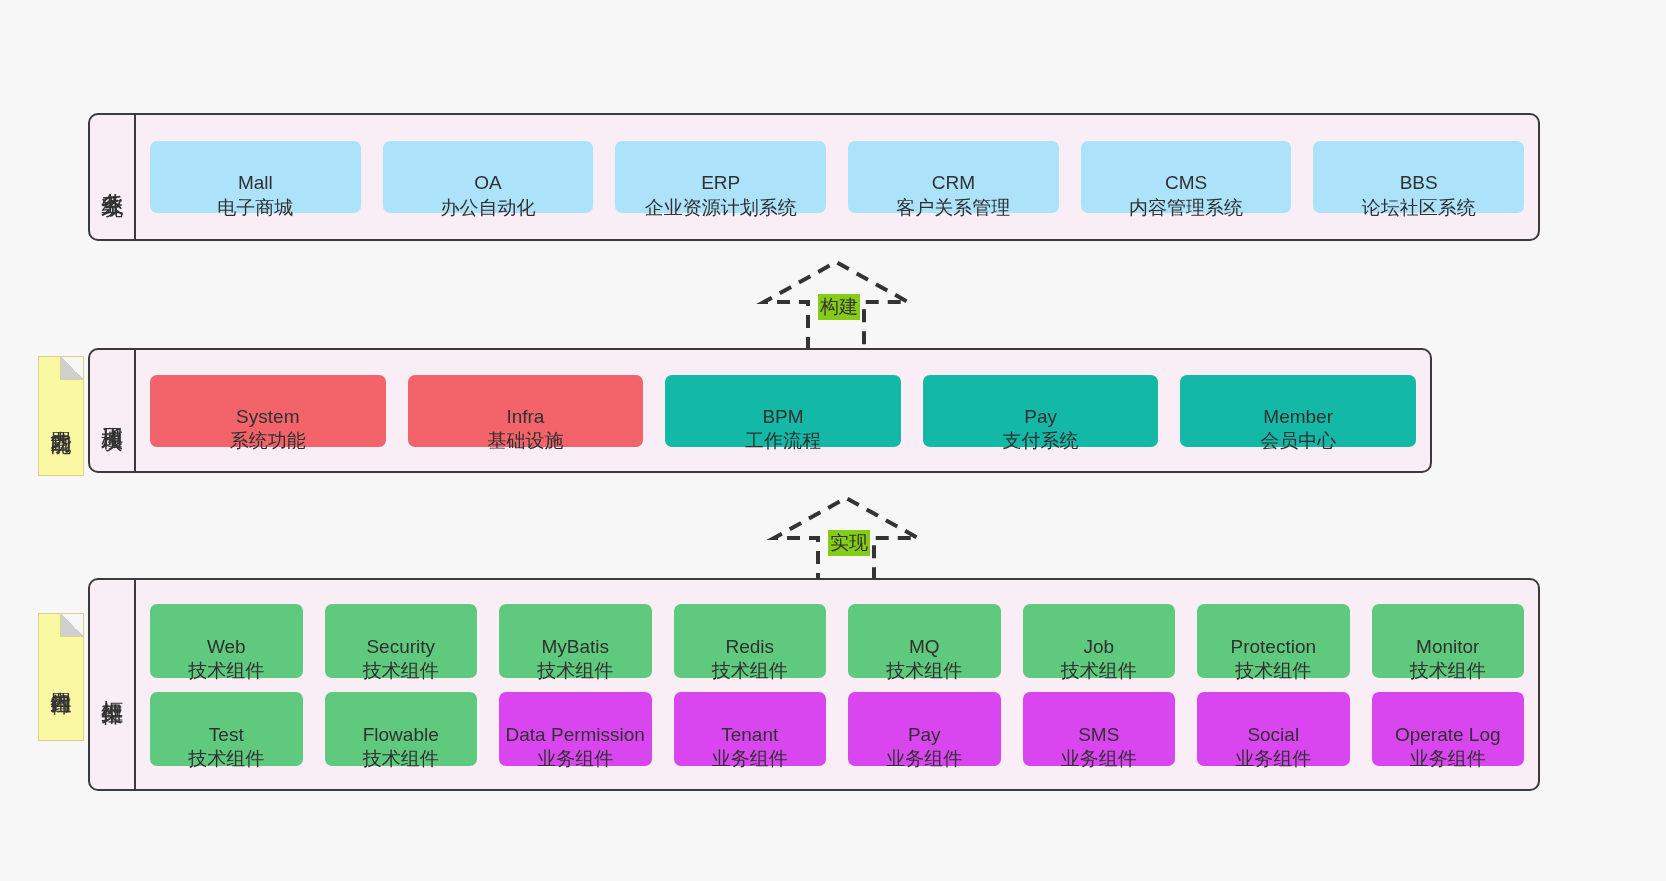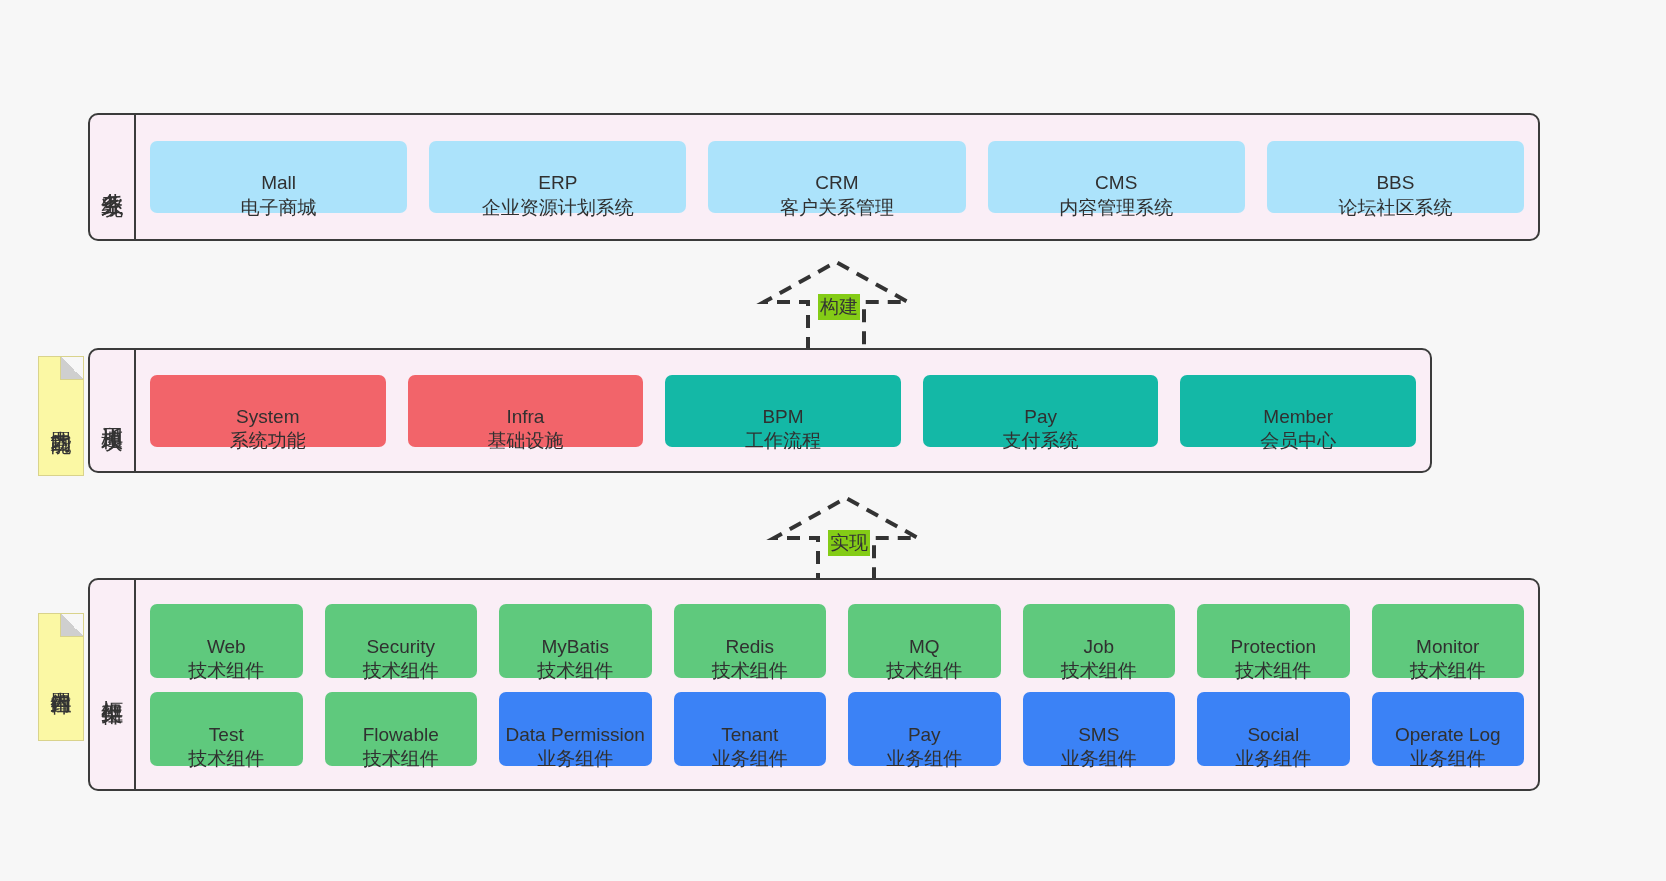--- a/index.html
+++ b/index.html
@@ -73,21 +73,21 @@
     color: #303030;
     padding: 4px 2px;
   }
   .node .t-en { font-size: 19px; margin-top: 37px; }
   .node .t-cn { font-size: 19px; }
 
   .blue      { background: #ace3fb; }
   .red       { background: #f2646a; }
   .pink      { background: #14b8a6; }
   .green     { background: #5fc97d; }
-  .lightgreen{ background: #3b82f6; justify-content: center; }
+  .lightgreen{ background: #d946ef; justify-content: center; }
 
   
   #band-business { left: 88px;  top: 113px; width: 1452px; height: 128px; }
   #band-common   { left: 88px;  top: 348px; width: 1344px; height: 125px; }
   #band-framework{ left: 88px;  top: 578px; width: 1452px; height: 213px; }
 
   #band-business .row .node  { height: 72px; }
   #band-common   .row .node  { height: 72px; }
   #band-framework .row .node { height: 74px; }
 
@@ -141,20 +141,24 @@
 
 <div class="band" id="band-business">
   <div class="band-label">业务系统</div>
   <div class="band-body">
     <div class="row">
       <div class="node blue">
         <span class="t-en">Mall</span>
         <span class="t-cn">电子商城</span>
       </div>
       <div class="node blue">
+        <span class="t-en">OA</span>
+        <span class="t-cn">办公自动化</span>
+      </div>
+      <div class="node blue">
         <span class="t-en">ERP</span>
         <span class="t-cn">企业资源计划系统</span>
       </div>
       <div class="node blue">
         <span class="t-en">CRM</span>
         <span class="t-cn">客户关系管理</span>
       </div>
       <div class="node blue">
         <span class="t-en">CMS</span>
         <span class="t-cn">内容管理系统</span>

